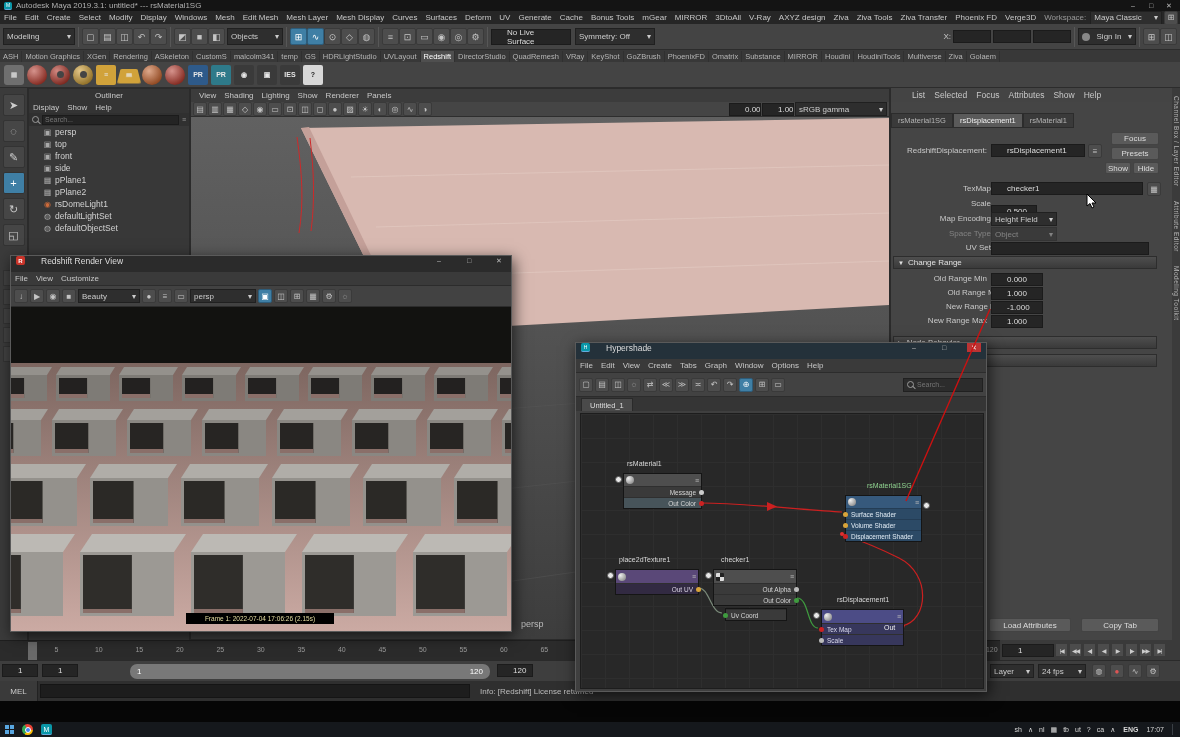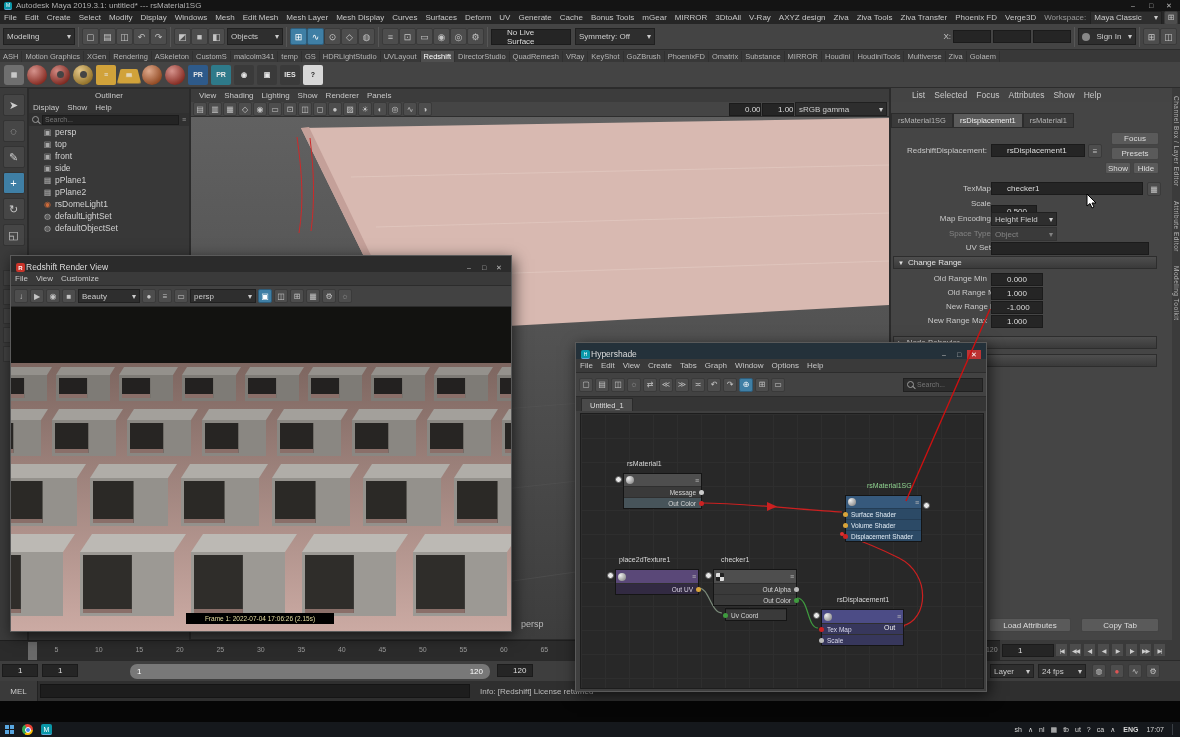--- a/index.html
+++ b/index.html
@@ -77,21 +77,21 @@
 #tl-right{left:1000px;top:640px;width:180px;height:20px;background:#3a3a3a;display:flex;align-items:center;gap:1px;padding:0 2px}
 .tbtn{width:13px;height:14px;background:#4c4c4c;border:1px solid #3a3a3a;color:#ccc;font-size:6px;display:inline-flex;align-items:center;justify-content:center;letter-spacing:-1px}
 #rangebar{left:0;top:660px;width:1180px;height:21px;background:#3e3e3e;border-top:1px solid #2a2a2a}
 #rslider{position:absolute;left:130px;top:3px;width:360px;height:15px;background:#787878;border-radius:7px;display:flex;align-items:center;justify-content:space-between;padding:0 7px;color:#fff;font-size:8px}
 #mel{left:0;top:681px;width:1180px;height:20px;background:#2f2f2f;display:flex;align-items:center}
 #mel .mode{width:38px;height:100%;background:#3a3a3a;display:flex;align-items:center;justify-content:center;font-size:8px;color:#ccc;border-right:1px solid #222}
 #mel input{width:430px;height:14px;background:#1d1d1d;border:1px solid #151515;margin-left:2px;color:#ccc;font-size:8px;font-family:"Liberation Sans",sans-serif}
 #mel .info{margin-left:10px;font-size:8px;color:#bcbcbc}
 
 .win{position:absolute;background:#3f3f3f;border:1px solid #5a5a5a;box-shadow:2px 4px 14px rgba(0,0,0,.65)}
-.win .title{height:16px;background:#2b2b2b;display:flex;align-items:flex-end;gap:1px;padding:0 5px;font-size:8.5px;color:#ddd}
+.win .title{height:16px;background:#2b2b2b;display:flex;align-items:flex-start;gap:16px;padding:0 5px;font-size:8.5px;color:#ddd}
 .win .title .sp{flex:1}
 .win .menus{height:14px;background:#3a3a3a;display:flex;align-items:center;border-bottom:1px solid #2c2c2c}
 .win .tools{background:#424242;display:flex;align-items:center;gap:2px;padding:0 3px;border-bottom:1px solid #2c2c2c}
 #rv{left:10px;top:255px;width:502px;height:377px;z-index:10}
 #rv .tools{height:21px}
 #rv-img{position:relative;width:500px;height:324px;background:#101010;overfl ow:hidden}
 #rv-status{position:absolute;left:175px;top:306px;width:148px;height:11px;background:#000;color:#e6dfa2;font-size:6.5px;display:flex;align-items:center;justify-content:center}
 #hs{left:575px;top:342px;width:412px;height:350px;z-index:20}
 #hs .title{background:#24313a}
 #hs .tools{height:24px}

